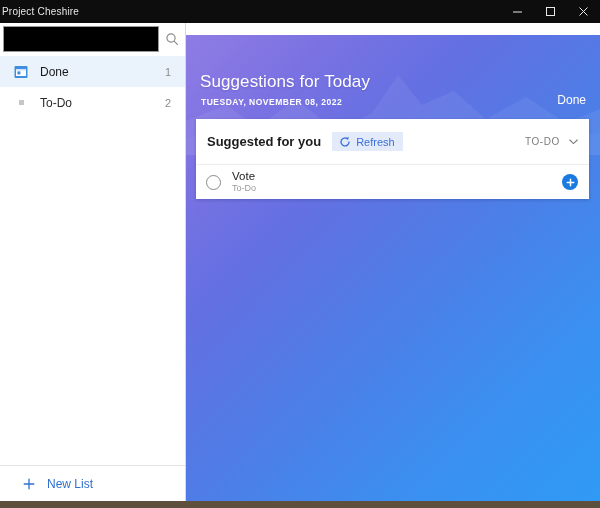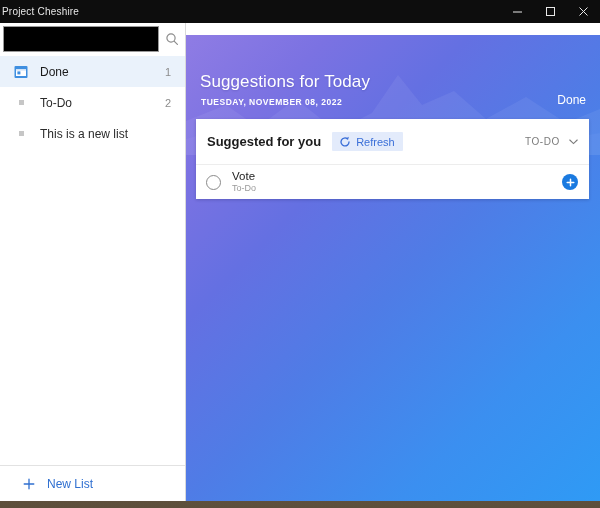--- a/index.html
+++ b/index.html
@@ -374,27 +374,20 @@
       </div>
 
       <div class="list-item">
         <span class="li-icon">
           <span class="bullet"></span>
         </span>
         <span class="li-label">To-Do</span>
         <span class="li-count">2</span>
       </div>
 
-      <div class="list-item">
-        <span class="li-icon">
-          <span class="bullet"></span>
-        </span>
-        <span class="li-label">This is a new list</span>
-        <span class="li-count"></span>
-      </div>
 
     </div>
 
     <div class="sidebar-footer">
       <span class="newlist-plus">
         <svg width="12" height="12" viewBox="0 0 12 12">
           <path d="M6 1.2 L6 10.8 M1.2 6 L10.8 6" stroke="#2f6fd0" stroke-width="1.3" stroke-linecap="round"></path>
         </svg>
       </span>
       <span class="newlist-label">New List</span>

